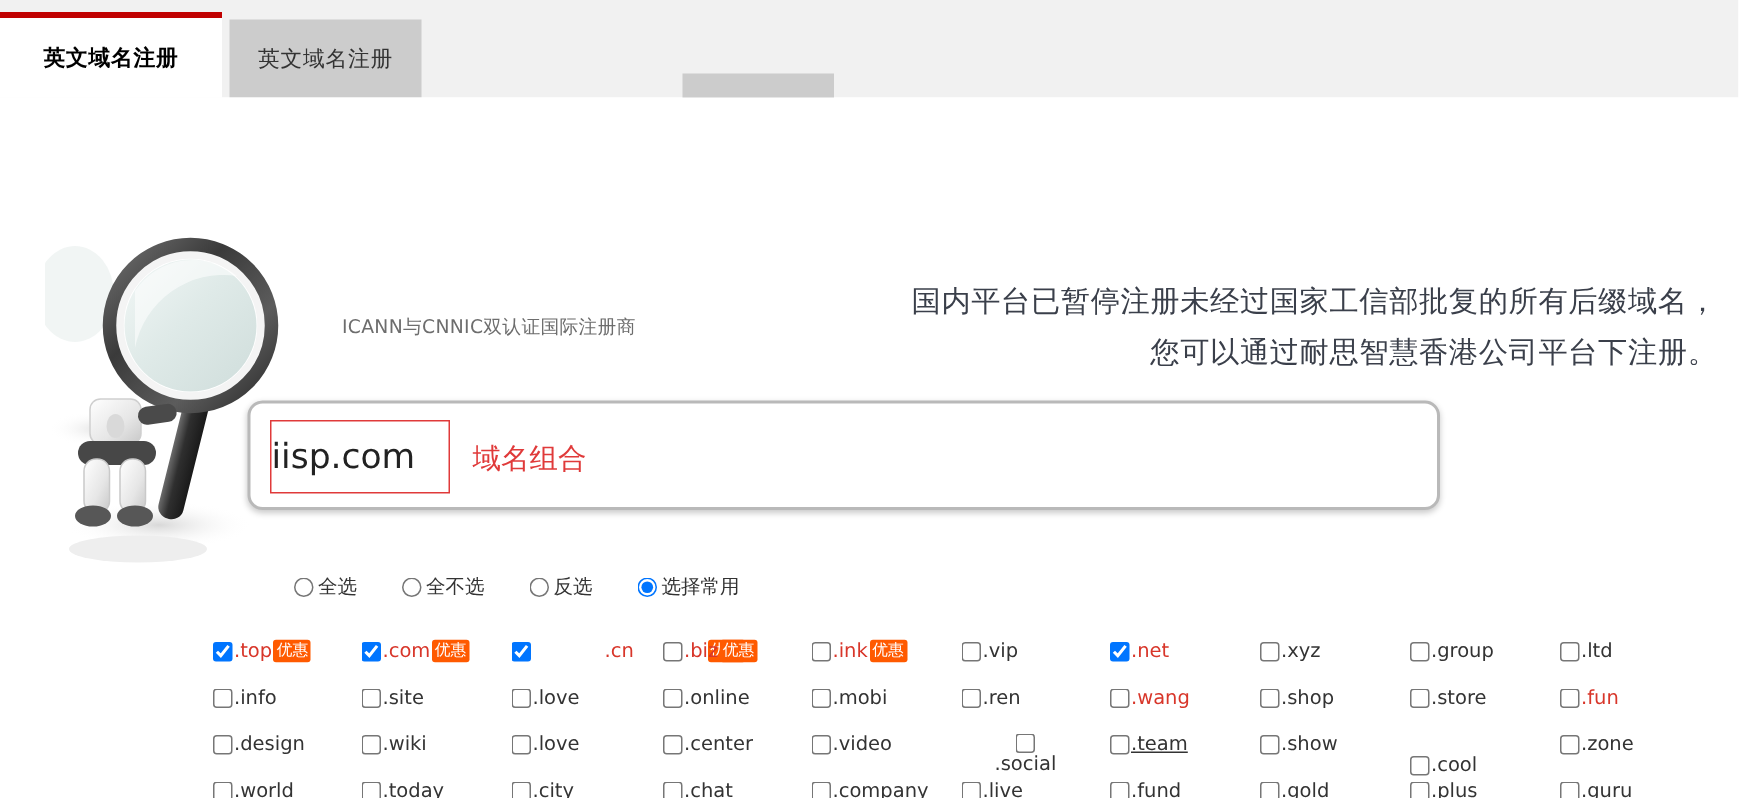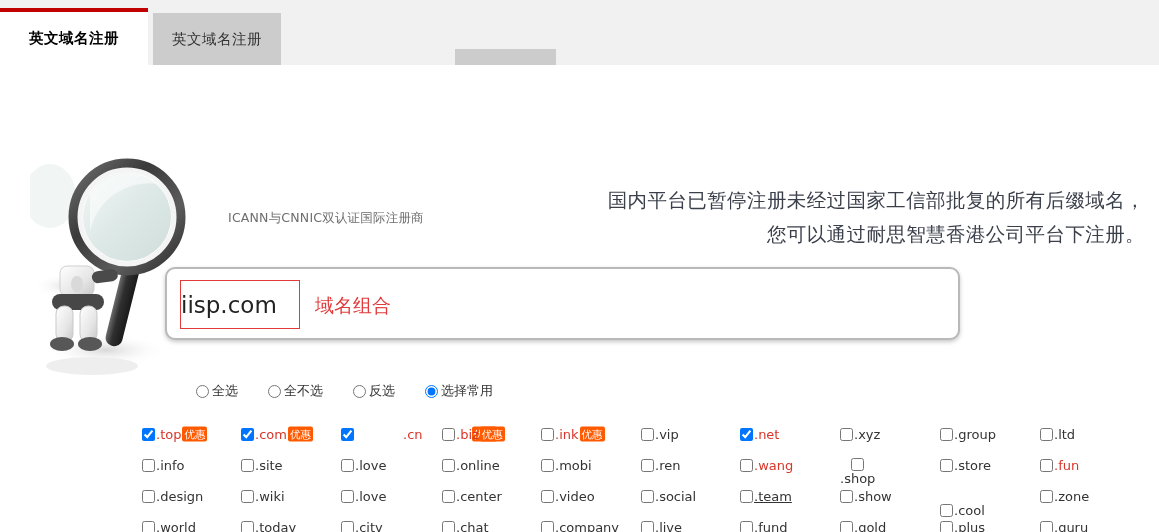--- a/index.html
+++ b/index.html
@@ -321,21 +321,21 @@
           <span class="tld-label">.mobi</span>
         </label>
         <label class="tld-item" style="left: 499px;">
           <input type="checkbox" style="">
           <span class="tld-label">.ren</span>
         </label>
         <label class="tld-item" style="left: 598px;">
           <input type="checkbox" style="">
           <span class="tld-label red">.wang</span>
         </label>
-        <label class="tld-item" style="left: 698px; flex-direction: column;">
+        <label class="tld-item" style="left: 698px;">
           <input type="checkbox" style="">
           <span class="tld-label">.shop</span>
         </label>
         <label class="tld-item" style="left: 798px;">
           <input type="checkbox" style="">
           <span class="tld-label">.store</span>
         </label>
         <label class="tld-item" style="left: 898px;">
           <input type="checkbox" style="">
           <span class="tld-label red">.fun</span>
@@ -355,21 +355,21 @@
           <span class="tld-label">.love</span>
         </label>
         <label class="tld-item" style="left: 300px;">
           <input type="checkbox" style="">
           <span class="tld-label">.center</span>
         </label>
         <label class="tld-item" style="left: 399px;">
           <input type="checkbox" style="">
           <span class="tld-label">.video</span>
         </label>
-        <label class="tld-item" style="left: 499px;">
+        <label class="tld-item" style="left: 521px; flex-direction: column;">
           <input type="checkbox" style="">
           <span class="tld-label">.social</span>
         </label>
         <label class="tld-item" style="left: 598px; text-decoration: underline;">
           <input type="checkbox" style="">
           <span class="tld-label">.team</span>
         </label>
         <label class="tld-item" style="left: 698px;">
           <input type="checkbox" style="">
           <span class="tld-label">.show</span>

